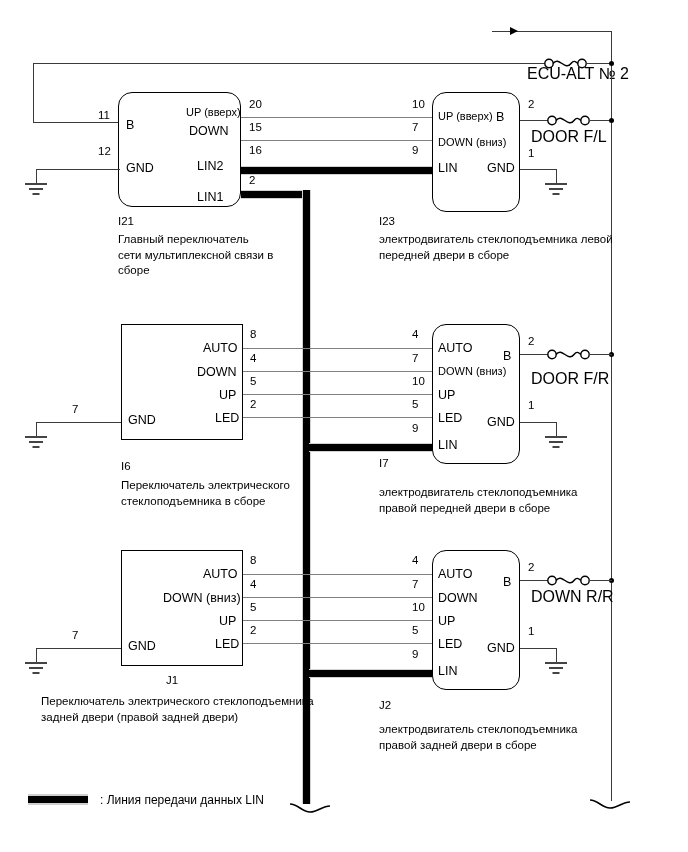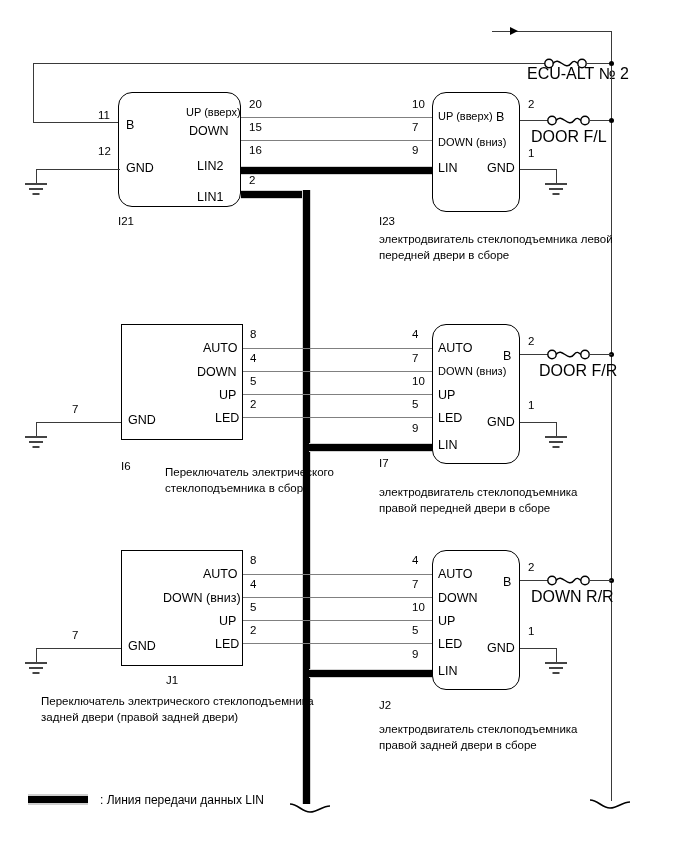--- a/index.html
+++ b/index.html
@@ -94,20 +94,23 @@
   <div class="lbl term-sm" style="left:186px;top:107px;">UP (вверх)</div>
   <div class="lbl pin" style="left:249px;top:99px;">20</div>
   <div class="lbl term" style="left:189px;top:125px;">DOWN</div>
   <div class="lbl pin" style="left:249px;top:122px;">15</div>
   <div class="lbl term" style="left:197px;top:160px;">LIN2</div>
   <div class="lbl pin" style="left:249px;top:145px;">16</div>
   <div class="lbl term" style="left:197px;top:191px;">LIN1</div>
   <div class="lbl pin" style="left:249px;top:175px;">2</div>
 
   <div class="lbl code" style="left:118px;top:216px;text-align:center;">I21</div>
+  <div class="lbl desc" style="left:118px;top:232px;">Главный переключатель
+сети мультиплексной связи в
+сборе</div>
 
   <div class="wire h" style="left:241px;top:117px;width:196px;"></div>
   <div class="wire h" style="left:241px;top:140px;width:196px;"></div>
   <div class="lin h" style="left:241px;top:166px;width:196px;"></div>
 
   <div class="lin h" style="left:241px;top:190px;width:68px;"></div>
   <div class="lin v" style="left:302px;top:190px;height:614px;"></div>
   <svg style="position:absolute;left:288px;top:796px;" width="46" height="20">
     <path d="M2 8 C10 8, 14 16, 22 16 C30 16, 34 10, 42 10" fill="none" stroke="#000" stroke-width="1.6"></path>
   </svg>
@@ -161,21 +164,21 @@
   <div class="lbl term" style="left:203px;top:342px;">AUTO</div>
   <div class="lbl pin" style="left:250px;top:329px;">8</div>
   <div class="lbl term" style="left:197px;top:366px;">DOWN</div>
   <div class="lbl pin" style="left:250px;top:353px;">4</div>
   <div class="lbl term" style="left:219px;top:389px;">UP</div>
   <div class="lbl pin" style="left:250px;top:376px;">5</div>
   <div class="lbl term" style="left:215px;top:412px;">LED</div>
   <div class="lbl pin" style="left:250px;top:399px;">2</div>
 
   <div class="lbl code" style="left:121px;top:461px;">I6</div>
-  <div class="lbl desc" style="left:121px;top:465px;margin-left:44px;">Переключатель электрического
+  <div class="lbl desc" style="left:121px;top:478px;">Переключатель электрического
 стеклоподъемника в сборе</div>
 
   <div class="wire h" style="left:243px;top:348px;width:189px;"></div>
   <div class="wire h" style="left:243px;top:371px;width:189px;"></div>
   <div class="wire h" style="left:243px;top:394px;width:189px;"></div>
   <div class="wire h" style="left:243px;top:417px;width:189px;"></div>
 
   <div class="lin h" style="left:309px;top:443px;width:128px;"></div>
 
   <div class="box round" style="left:432px;top:324px;width:88px;height:140px;"></div>
@@ -195,21 +198,21 @@
   <div class="lbl term" style="left:487px;top:416px;">GND</div>
   <div class="lbl pin" style="left:528px;top:400px;">1</div>
 
   <div class="wire h dark" style="left:520px;top:354px;width:28px;"></div>
   <svg class="fuse" style="left:546px;top:346px;" width="46" height="17">
     <circle cx="6" cy="8.5" r="4.2" fill="none" stroke="#000" stroke-width="1.4"></circle>
     <circle cx="39" cy="8.5" r="4.2" fill="none" stroke="#000" stroke-width="1.4"></circle>
     <path d="M10 8.5 C16 0.5, 22 16.5, 28 8.5 C31 4.5, 33 7, 35 8.5" fill="none" stroke="#000" stroke-width="1.4"></path>
   </svg>
   <div class="wire h dark" style="left:589px;top:354px;width:23px;"></div>
-  <div class="lbl fuse-lbl" style="left:531px;top:363px;margin-left:8px;">DOOR F/R</div>
+  <div class="lbl fuse-lbl" style="left:531px;top:371px;">DOOR F/R</div>
 
   <div class="wire h dark" style="left:520px;top:422px;width:37px;"></div>
   <div class="wire v dark" style="left:556px;top:422px;height:15px;"></div>
   <div class="gnd" style="left:543px;top:436px;">
       <i></i>
       <i></i>
       <i></i>
     </div>
 
   <div class="lbl code" style="left:379px;top:458px;">I7</div>

